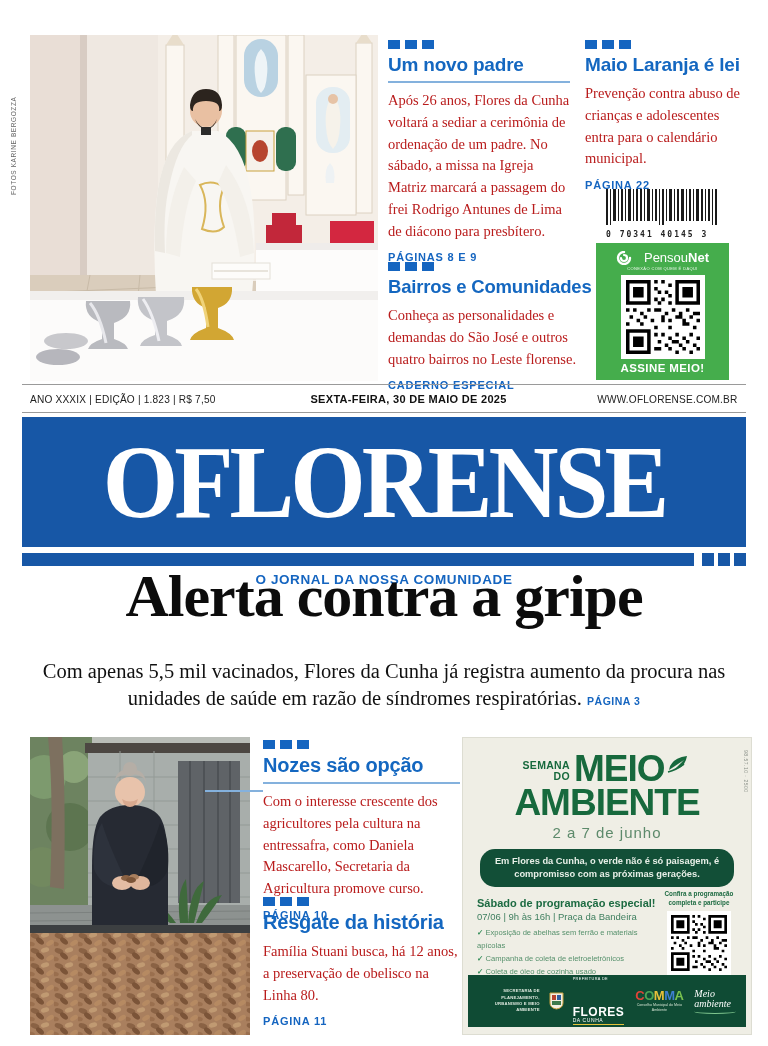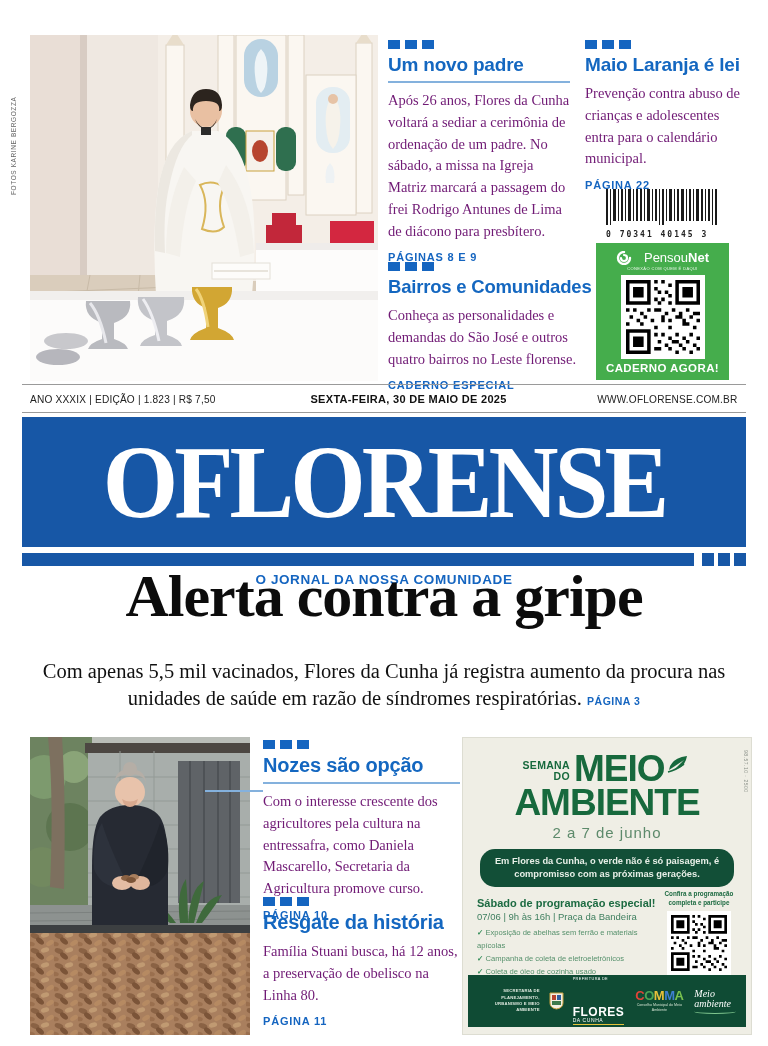--- a/index.html
+++ b/index.html
@@ -5,21 +5,21 @@
   html,body{margin:0;padding:0;}
   body{width:768px;height:1046px;position:relative;background:#ffffff;overflow:hidden;
        font-family:"Liberation Sans",sans-serif;-webkit-font-smoothing:antialiased;}
   .abs{position:absolute;}
 
   
   .sq-row{display:flex;gap:5px;margin-bottom:5px;}
   .sq{width:12px;height:9px;background:#1565c0;}
   .teaser-title{font-weight:bold;color:#1467c0;font-size:19px;letter-spacing:-0.2px;margin:0;}
   .teaser-title.u{border-bottom:2px solid #84b1dd;padding-bottom:5px;}
-  .teaser-body{font-family:"Liberation Serif",serif;font-size:14.5px;line-height:1.5;color:#701a75;margin:7px 0 0 0;}
+  .teaser-body{font-family:"Liberation Serif",serif;font-size:14.5px;line-height:1.5;color:#b91c1c;margin:7px 0 0 0;}
   .page-label{font-weight:bold;color:#1565c0;font-size:11px;letter-spacing:0.8px;margin-top:9px;}
 
   
   .credit{writing-mode:vertical-rl;transform:rotate(180deg);font-size:6.5px;color:#666;
           letter-spacing:0.6px;}
 
   
   .dateline{left:22px;top:384px;width:724px;height:27px;border-top:1px solid #9a9a9a;border-bottom:1px solid #9a9a9a;}
   .dateline .row{display:flex;align-items:center;justify-content:space-between;height:100%;padding:0 8px;}
   .dl-left,.dl-right{font-size:11px;color:#222;letter-spacing:0.2px;transform:scaleX(0.92);}
@@ -275,21 +275,21 @@
       <path d="M8 4 a3 3 0 1 1 -3 3" fill="none" stroke="#ffffff" stroke-width="2.2" stroke-linecap="round"></path>
     </svg>
     <span class="pn-brand"><span>Pensou</span><b>Net</b></span>
   </div>
   <div class="pn-tag">CONEXÃO COM QUEM É DAQUI</div>
   <div class="pn-qr">
     <svg width="74" height="74">
         <use href="#qr" width="74" height="74"></use>
       </svg>
   </div>
-  <div class="pn-cta">CADERNO AGORA!</div>
+  <div class="pn-cta">ASSINE MEIO!</div>
 </div>
 
 <div class="abs dateline">
   <div class="row">
     <span class="dl-left">ANO XXXIX | EDIÇÃO | 1.823 | R$ 7,50</span>
     <span class="dl-center">SEXTA-FEIRA, 30 DE MAIO DE 2025</span>
     <span class="dl-right">WWW.OFLORENSE.COM.BR</span>
   </div>
 </div>
 

